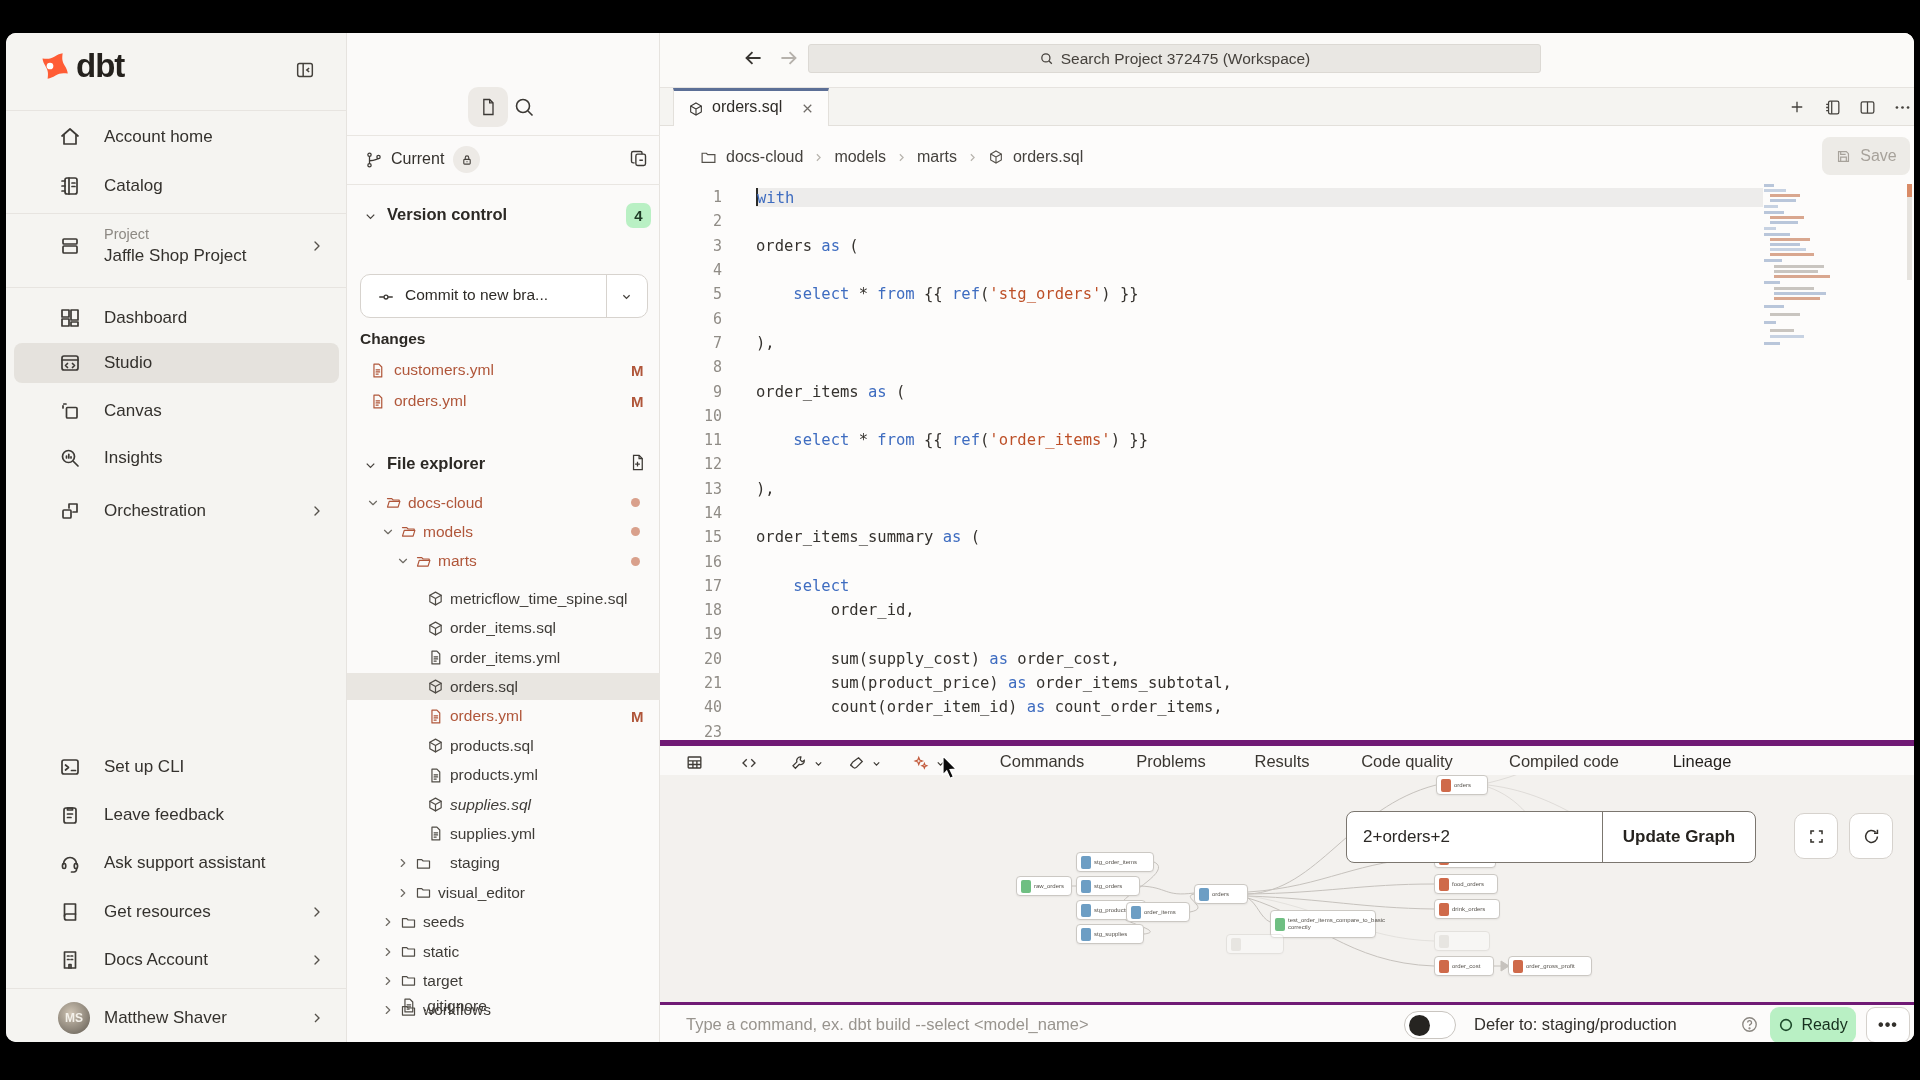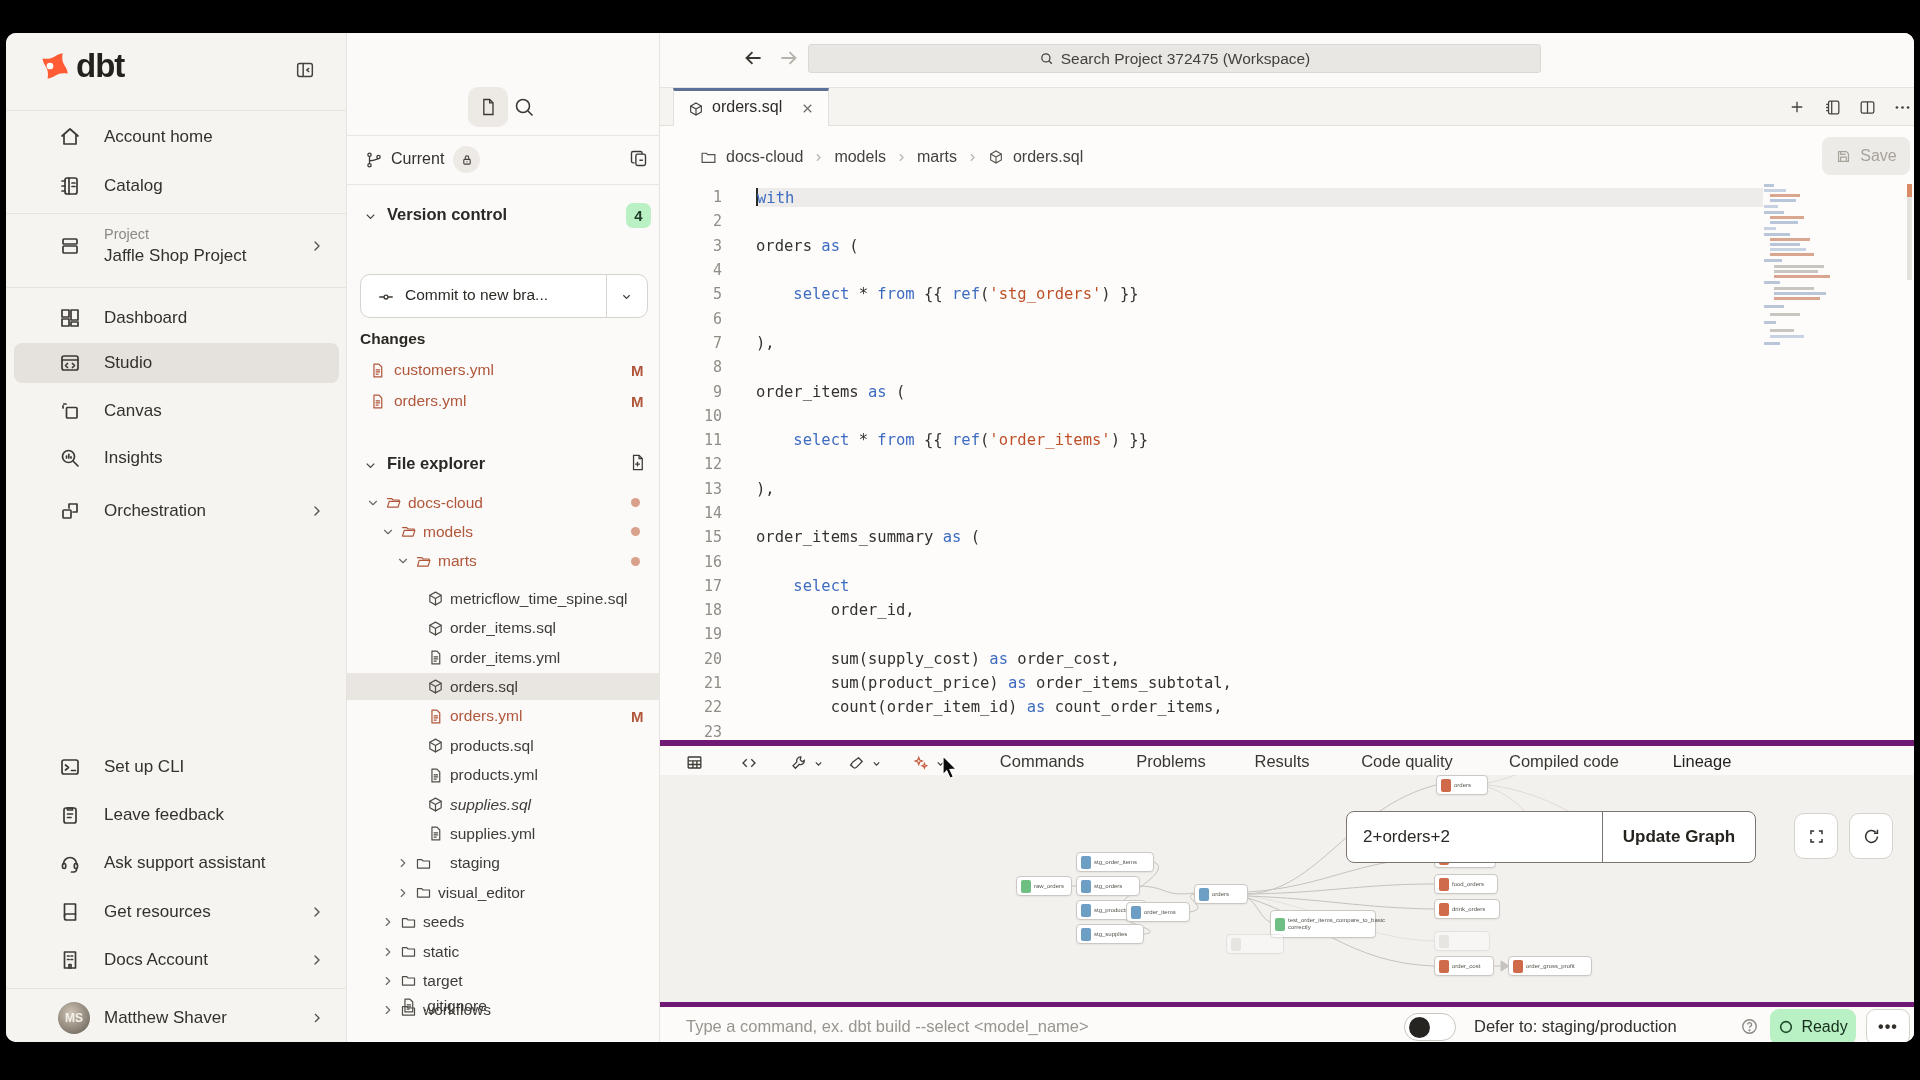--- a/index.html
+++ b/index.html
@@ -72,21 +72,21 @@
   .gnode .gic{width:10px;height:13px;border-radius:2px;flex:none;}
   .gnode .glb{font-size:6px;color:#56524c;line-height:7px;white-space:nowrap;}
   .gnode.wrap .glb{white-space:normal;}
   .gic.green{background:#6fbf82;}.gic.blue{background:#6d9ec4;}.gic.red{background:#cf6a4a;}.gic.ghost{background:#d6d3ce;}
   .gnode.ghost{opacity:.38;}
   #lin-group{position:absolute;left:686px;top:36px;width:410px;height:52px;border:1.5px solid #7b766f;border-radius:8px;background:#fff;display:flex;}
   #lin-input{width:256px;height:100%;display:flex;align-items:center;padding-left:16px;font-size:17px;color:#2b2825;border-right:1.5px solid #7b766f;cursor:text;}
   #lin-update{flex:1;display:flex;align-items:center;justify-content:center;font-size:17px;font-weight:700;color:#26231f;cursor:pointer;}
   .gbtn{position:absolute;width:44px;height:46px;background:#fff;border:1px solid #d6d2cd;border-radius:10px;display:flex;align-items:center;justify-content:center;color:#33302b;cursor:pointer;}
   
-  #status{position:absolute;left:0;top:969px;width:1254px;height:40px;background:#fcfbfa;border-top:5px solid #701a75;}
+  #status{position:absolute;left:0;top:969px;width:1254px;height:40px;background:#fcfbfa;border-top:3px solid #701a75;}
   #cmd-placeholder{position:absolute;left:26px;top:10px;font-size:16.5px;color:#98948e;cursor:text;}
   #defer-toggle{position:absolute;left:744px;top:6px;width:52px;height:28px;border:1px solid #c9c5c0;border-radius:14px;background:#fff;cursor:pointer;}
   #defer-toggle .knob{position:absolute;left:4px;top:3px;width:21px;height:21px;border-radius:50%;background:#262421;}
   #defer-label{position:absolute;left:814px;top:10px;font-size:16.5px;color:#33302c;}
   #help-icon{position:absolute;left:1080px;top:10px;width:19px;height:19px;color:#8a8680;cursor:pointer;}
   #ready-badge{position:absolute;left:1110px;top:2px;width:86px;height:36px;border-radius:9px;background:#b9f0c4;display:flex;align-items:center;justify-content:center;gap:7px;font-size:16px;color:#17301e;cursor:pointer;}
   #overflow-btn{position:absolute;left:1206px;top:2px;width:44px;height:36px;border:1px solid #d5d1cc;border-radius:9px;background:#fff;display:flex;align-items:center;justify-content:center;color:#33302c;cursor:pointer;font-weight:700;letter-spacing:1px;}
   #mouse-cursor{position:absolute;left:282px;top:722px;z-index:60;pointer-events:none;}
   .avatar{position:absolute;left:52px;width:32px;height:32px;border-radius:50%;background:radial-gradient(circle at 40% 35%,#cfc4b4,#8d8579 60%,#5c564d);display:flex;align-items:center;justify-content:center;color:#f4f1ea;font-size:12px;font-weight:700;}
 </style>
@@ -780,21 +780,21 @@
           </div>
           <div class="line">
             <span class="ln">20</span>
             <span class="lc"><span class="tok-p">        sum(supply_cost) </span><span class="tok-k">as</span><span class="tok-p"> order_cost,</span></span>
           </div>
           <div class="line">
             <span class="ln">21</span>
             <span class="lc"><span class="tok-p">        sum(product_price) </span><span class="tok-k">as</span><span class="tok-p"> order_items_subtotal,</span></span>
           </div>
           <div class="line">
-            <span class="ln">22</span>
+            <span class="ln">40</span>
             <span class="lc"><span class="tok-p">        count(order_item_id) </span><span class="tok-k">as</span><span class="tok-p"> count_order_items,</span></span>
           </div>
           <div class="line">
             <span class="ln">23</span>
             <span class="lc">&nbsp;</span>
           </div>
         </div>
 
       <svg id="minimap" width="96" height="178">
         <g>

